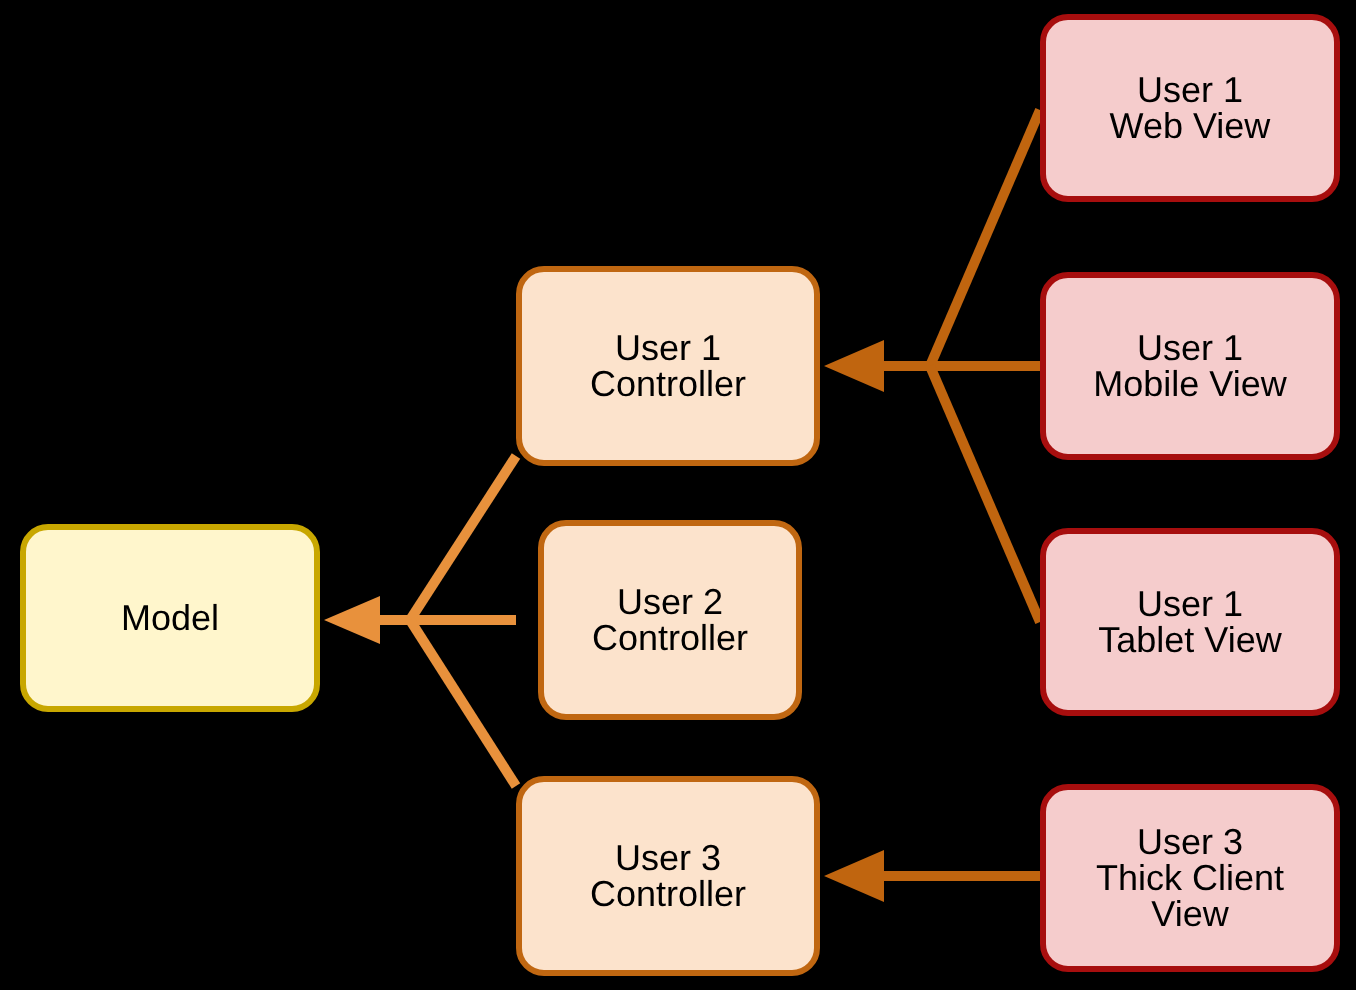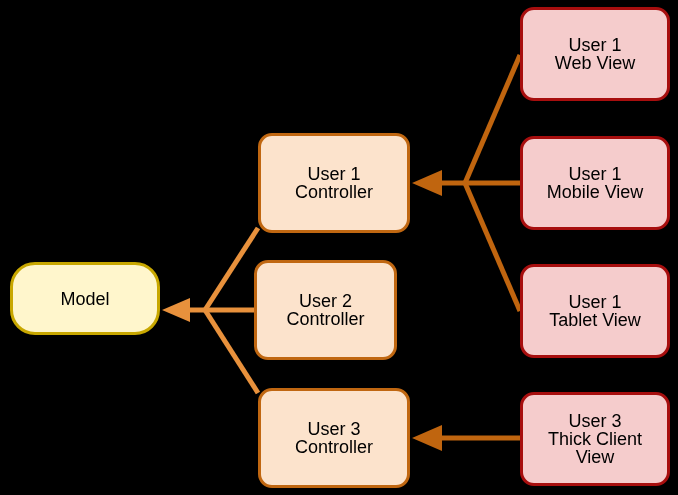--- a/index.html
+++ b/index.html
@@ -91,30 +91,30 @@
       <path d="M 465 183 L 432 183" stroke="#C0650F" stroke-width="5" fill="none"></path>
       <polygon points="412,183 442,170 442,196" fill="#C0650F"></polygon>
     </g>
 
     <g>
       <path d="M 520 438 L 432 438" stroke="#C0650F" stroke-width="5" fill="none"></path>
       <polygon points="412,438 442,425 442,451" fill="#C0650F"></polygon>
     </g>
   </svg>
 
-  <div class="node node-model" style="left:10px; top:262px; width:150px; height:73px;border-radius:25px;">
+  <div class="node node-model" style="left:10px; top:262px; width:150px; height:94px;">
     <span class="node-label">Model</span>
   </div>
 
   <div class="node node-controller" style="left:258px; top:133px; width:152px; height:100px;">
     <span class="node-label">User 1
 Controller</span>
   </div>
 
-  <div class="node node-controller" style="left:254px; top:260px; width:143px; height:100px;">
+  <div class="node node-controller" style="left:269px; top:260px; width:132px; height:100px;">
     <span class="node-label">User 2
 Controller</span>
   </div>
 
   <div class="node node-controller" style="left:258px; top:388px; width:152px; height:100px;">
     <span class="node-label">User 3
 Controller</span>
   </div>
 
   <div class="node node-view" style="left:520px; top:7px; width:150px; height:94px;">

